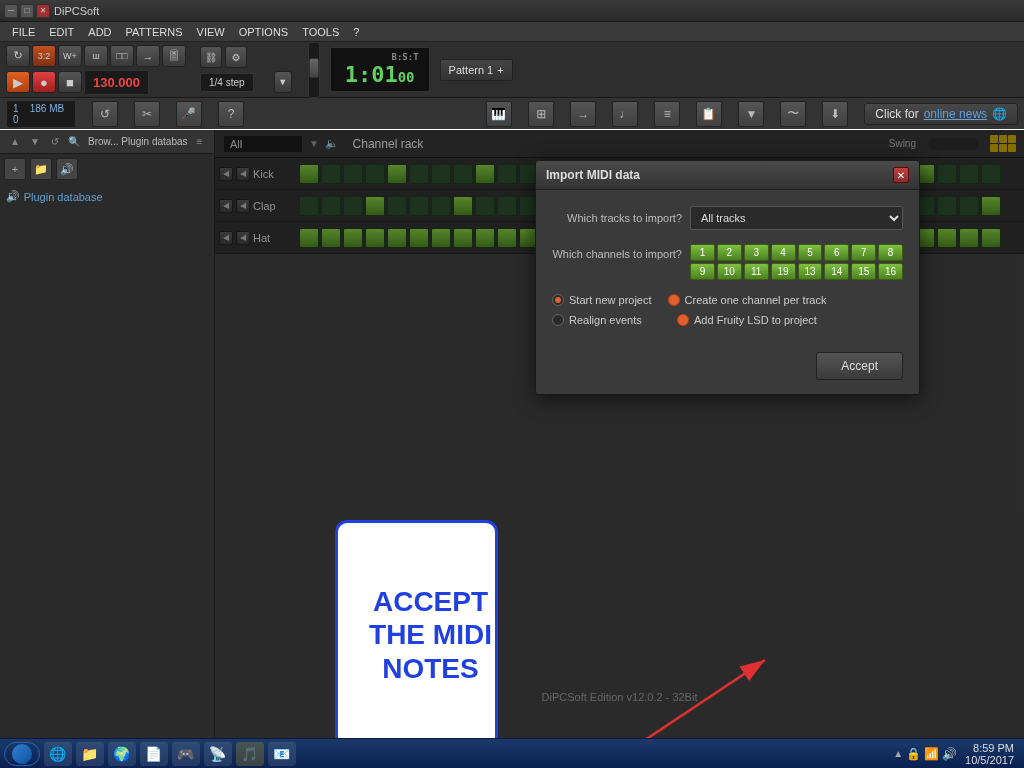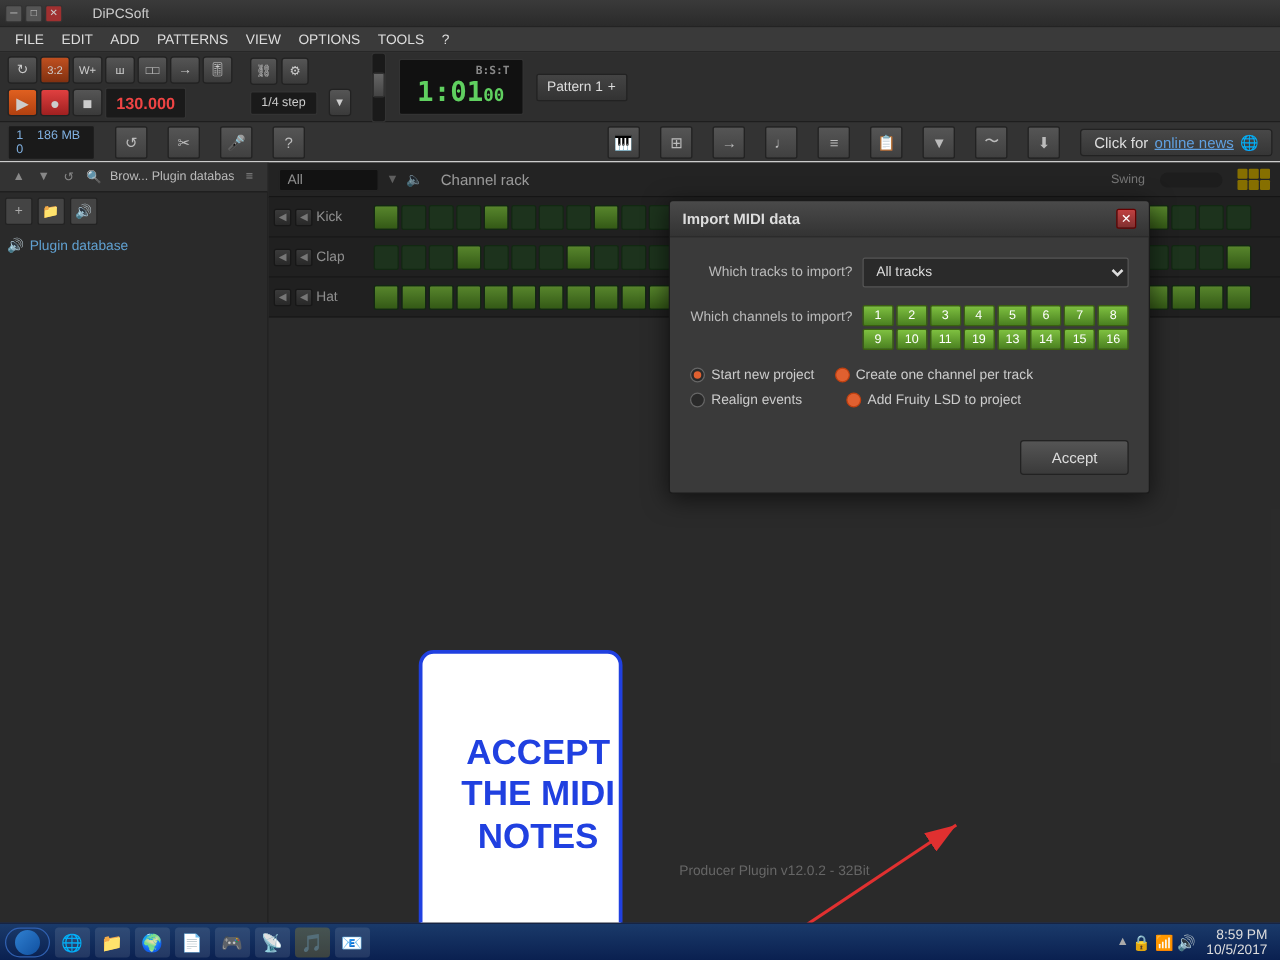--- a/index.html
+++ b/index.html
@@ -36,21 +36,21 @@
       display: flex;
       align-items: center;
       justify-content: center;
       font-size: 8px;
       color: #ccc;
       cursor: pointer;
     }
     .title-text {
       color: #ccc;
       font-size: 11px;
-      margin-left: 20px;
+      margin-left: 0;
     }
 
     
     .menu-bar {
       background: #3a3a3a;
       height: 20px;
       display: flex;
       align-items: center;
       padding: 0 6px;
       gap: 2px;
@@ -618,21 +618,21 @@
       <div class="transport-btn" style="width:24px;height:22px;">■</div>
       <div class="bpm-display">130.000</div>
     </div>
   </div>
 
   <div style="display:flex;flex-direction:column;gap:3px;margin-left:4px;">
     <div style="display:flex;gap:3px;align-items:center;">
       <div class="transport-btn" style="width:22px;height:22px;font-size:10px;">⛓</div>
       <div class="transport-btn" style="width:22px;height:22px;font-size:10px;">⚙</div>
     </div>
-    <div style="display:flex;gap:9px;align-items:center;">
+    <div style="display:flex;gap:20px;align-items:center;">
       <div class="step-display">1/4 step</div>
       <div class="transport-btn" style="width:18px;height:22px;font-size:9px;">▼</div>
     </div>
   </div>
 
   <div style="margin-left:8px;display:flex;align-items:center;gap:6px;">
     <div class="vertical-slider">
       <div class="v-slider-thumb"></div>
     </div>
     <div class="time-display">
@@ -924,21 +924,21 @@
 
     <svg class="arrow-svg" viewBox="0 0 480 280">
       <defs>
         <marker id="arrowhead" markerWidth="10" markerHeight="7" refX="10" refY="3.5" orient="auto">
           <polygon points="0 0, 10 3.5, 0 7" fill="#e03030"></polygon>
         </marker>
       </defs>
       <path d="M 80 260 L 350 80" stroke="#e03030" stroke-width="2.5" fill="none" marker-end="url(#arrowhead)"></path>
     </svg>
 
-    <div class="producer-text">Producer Plugin v12.0.2 - 32Bit</div>
+    <div class="producer-text">DiPCSoft Edition v12.0.2 - 32Bit</div>
   </div>
 </div>
 
 <div class="taskbar">
   <div class="start-btn">
     <div class="start-icon"></div>
   </div>
   <div class="taskbar-app">🌐</div>
   <div class="taskbar-app">📁</div>
   <div class="taskbar-app">🌍</div>

